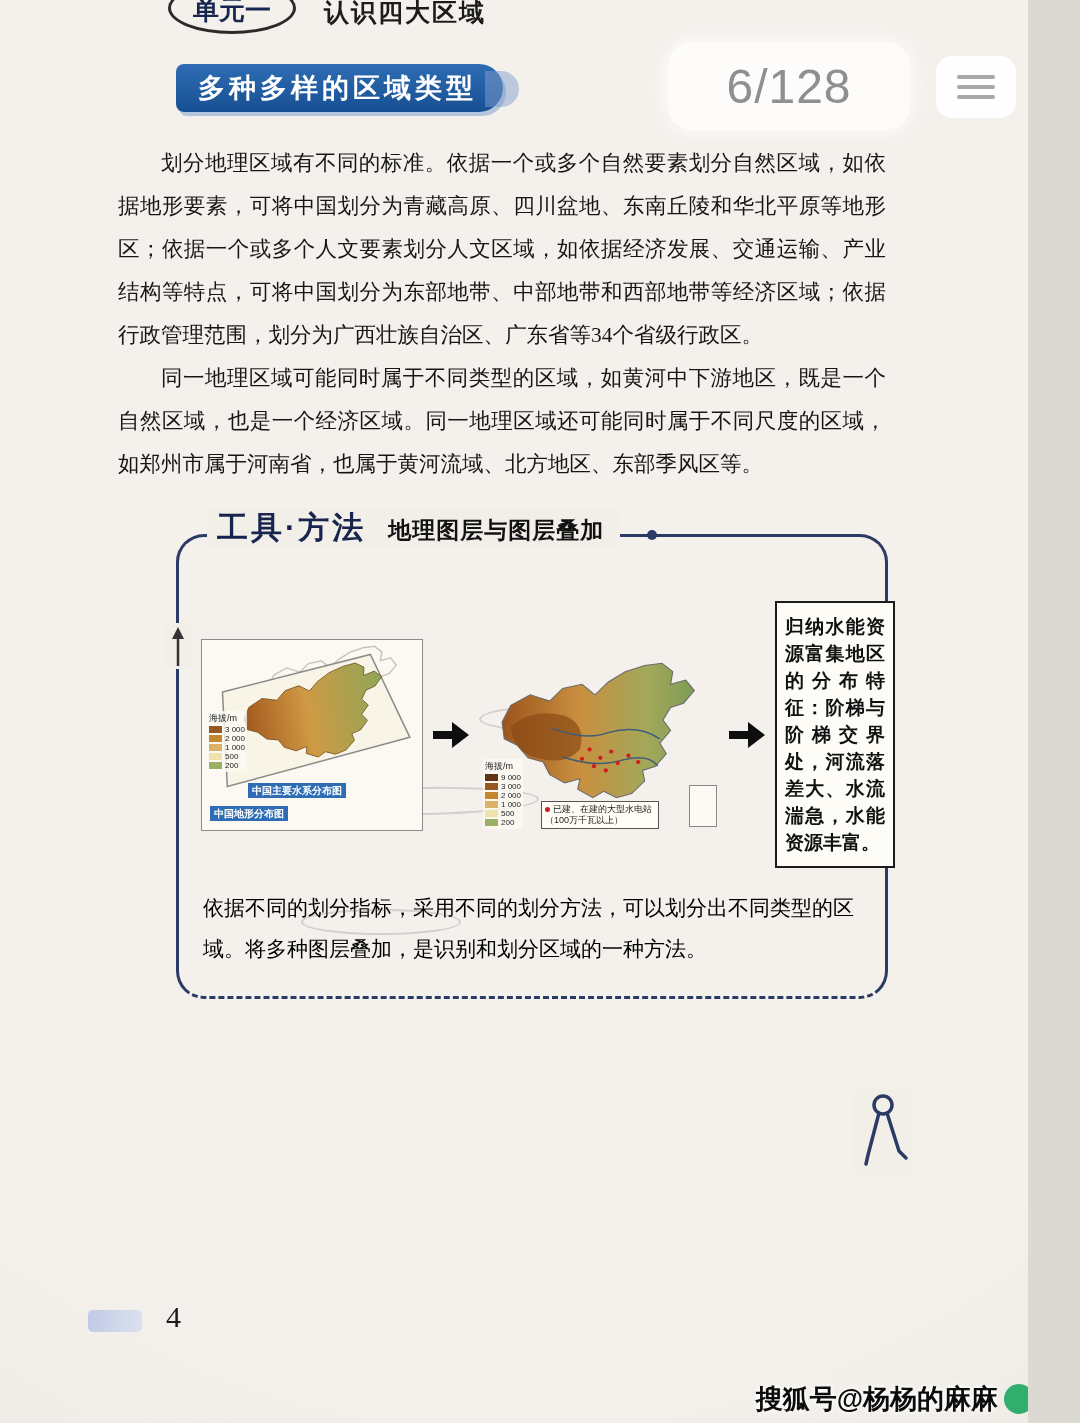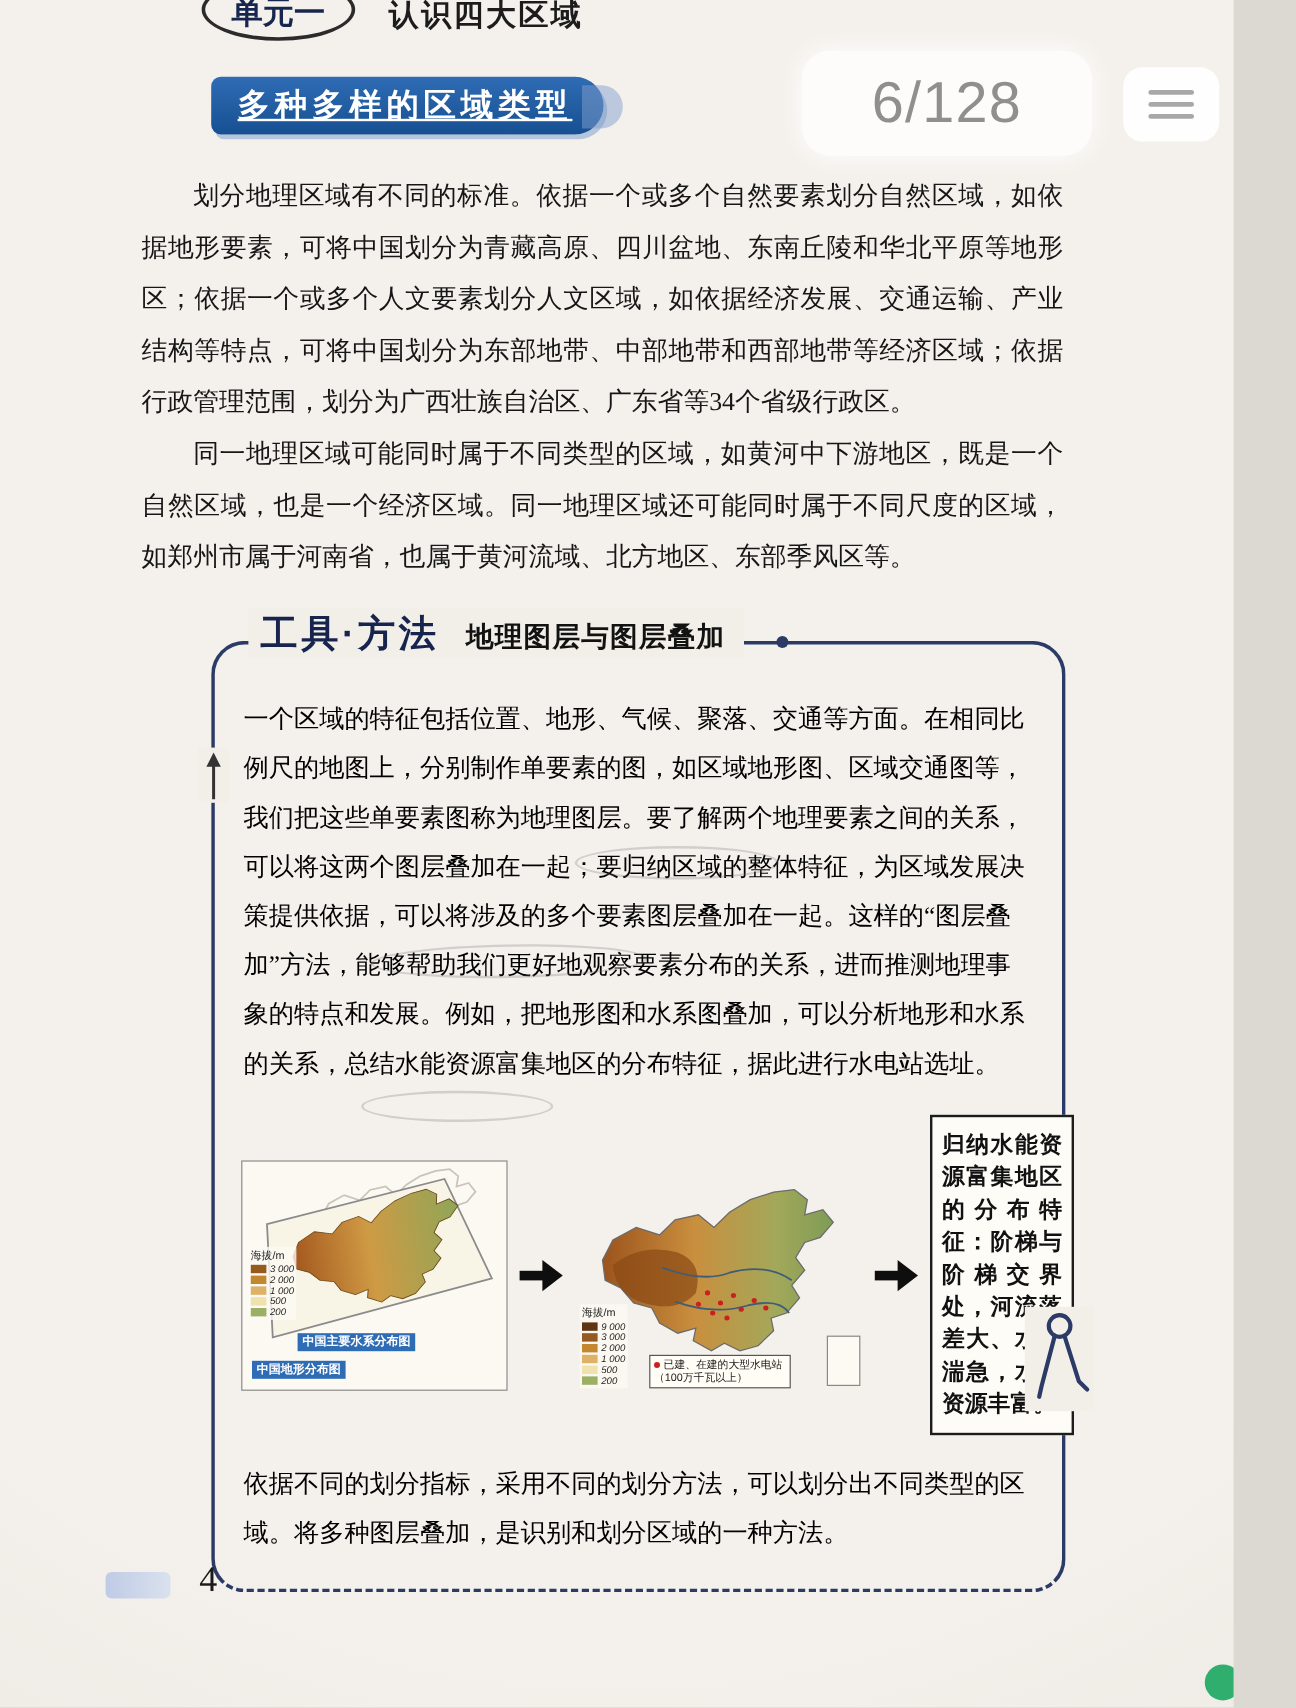--- a/index.html
+++ b/index.html
@@ -21,21 +21,21 @@
   .menu-btn { position:absolute; top:56px; right:12px; width:80px; height:62px; border:none;
     background:rgba(255,255,255,.92); border-radius:16px; z-index:5; cursor:pointer; }
   .menu-bars i { display:block; width:38px; height:4px; background:#a8a8a8; border-radius:2px; margin:6px auto; }
 
   
   .banner-row { padding:64px 0 0 176px; }
   .banner { position:relative; display:inline-block; z-index:1;
     background:linear-gradient(180deg,#2f6cb4,#174f92); color:#fff;
     font:700 27px/1 "Liberation Sans", sans-serif; letter-spacing:4px;
     padding:11px 26px 10px 22px; border-radius:8px 24px 24px 8px;
-    box-shadow:3px 4px 0 rgba(130,160,205,.55);text-decoration:underline; }
+    box-shadow:3px 4px 0 rgba(130,160,205,.55); }
   .banner::after { content:""; position:absolute; right:-16px; top:7px; width:34px; height:74%;
     background:rgba(130,160,205,.5); border-radius:0 22px 22px 0; z-index:-1; }
 
   
   .body-para { padding:0 142px 0 118px; font-size:21.5px; line-height:43px;
     text-align:justify; text-indent:2em; color:#161616; }
   .first-para { margin-top:30px; }
 
   
   .tool-box { position:relative; margin:48px 140px 0 176px;
@@ -70,21 +70,21 @@
     padding:10px 8px; font:700 19px/27px "Liberation Serif", serif; text-align:justify; color:#111; }
 
   
   .legend { position:absolute; font-family:"Liberation Sans", sans-serif; color:#222;
     background:rgba(252,250,244,.8); padding:1px 2px; }
   .legend-title { font-size:9px; margin-bottom:1px; }
   .legend-row { display:flex; align-items:center; gap:3px; margin-bottom:1px; }
   .sw { width:13px; height:7px; flex:none; }
   .sw-a{background:#5f3413}.sw-b{background:#96591f}.sw-c{background:#c3872f}
   .sw-d{background:#ddb266}.sw-e{background:#efe2ad}.sw-f{background:#9cb065}
-  .legend-val { font-size:8px; line-height:8px;font-style:italic; }
+  .legend-val { font-size:8px; line-height:8px; }
   .legend1 { left:5px; bottom:58px; }
   .legend2 { left:4px; bottom:8px; }
   .chip { position:absolute; background:#2e6cb5; color:#fff; font:700 10px/15px "Liberation Sans", sans-serif;
     padding:0 4px; white-space:nowrap; }
   .chip-top { left:46px; bottom:32px; }
   .chip-bottom { left:8px; bottom:9px; }
   .station-note { position:absolute; left:62px; bottom:8px; width:118px; border:1px solid #555;
     background:#fffdf5; font:9px/11px "Liberation Sans", sans-serif; color:#222; padding:2px 3px; }
   .red-dot { display:inline-block; width:5px; height:5px; background:#cc1f1f; border-radius:50%; margin-right:3px; }
   .inset { position:absolute; right:2px; bottom:10px; width:28px; height:42px; border:1px solid #888; background:#fcfaf2; }
@@ -144,21 +144,20 @@
     </div>
     <span class="head-dot"></span>
 
     <div class="left-marker">
       <svg width="22" height="44" viewBox="0 0 22 44">
         <path d="M11,42 L11,13" stroke="#333" stroke-width="2.5" fill="none"></path>
         <path d="M11,3 L5,15 L17,15 Z" fill="#333"></path>
       </svg>
     </div>
 
-    <p class="box-para">一个区域的特征包括位置、地形、气候、聚落、交通等方面。在相同比例尺的地图上，分别制作单要素的图，如区域地形图、区域交通图等，我们把这些单要素图称为地理图层。要了解两个地理要素之间的关系，可以将这两个图层叠加在一起；要归纳区域的整体特征，为区域发展决策提供依据，可以将涉及的多个要素图层叠加在一起。这样的“图层叠加”方法，能够帮助我们更好地观察要素分布的关系，进而推测地理事象的特点和发展。例如，把地形图和水系图叠加，可以分析地形和水系的关系，总结水能资源富集地区的分布特征，据此进行水电站选址。</p>
 
     <span class="scribble s1"></span>
     <span class="scribble s2"></span>
     <span class="scribble s3"></span>
 
     <div class="figure-row">
 
       <div class="map map1">
         <svg width="219" height="189" viewBox="0 0 219 189">
           <defs>
@@ -277,16 +276,17 @@
         <circle cx="27" cy="14" r="9" fill="#f2efe9" stroke="#2c3a66" stroke-width="3.5"></circle>
         <path d="M23,22 L12,64 M31,22 L43,60 M12,64 l-2,9 M43,60 l7,7" stroke="#2c3a66" stroke-width="3.5" fill="none" stroke-linecap="round"></path>
       </svg>
     </div>
   </div>
 
   <div class="smudge"></div>
   <div class="page-number">4</div>
 
   <div class="watermark">
+    <span>搜狐号@杨杨的麻麻</span>
     <span class="wm-logo"></span>
   </div>
 
 </div>
 
 </body></html>

